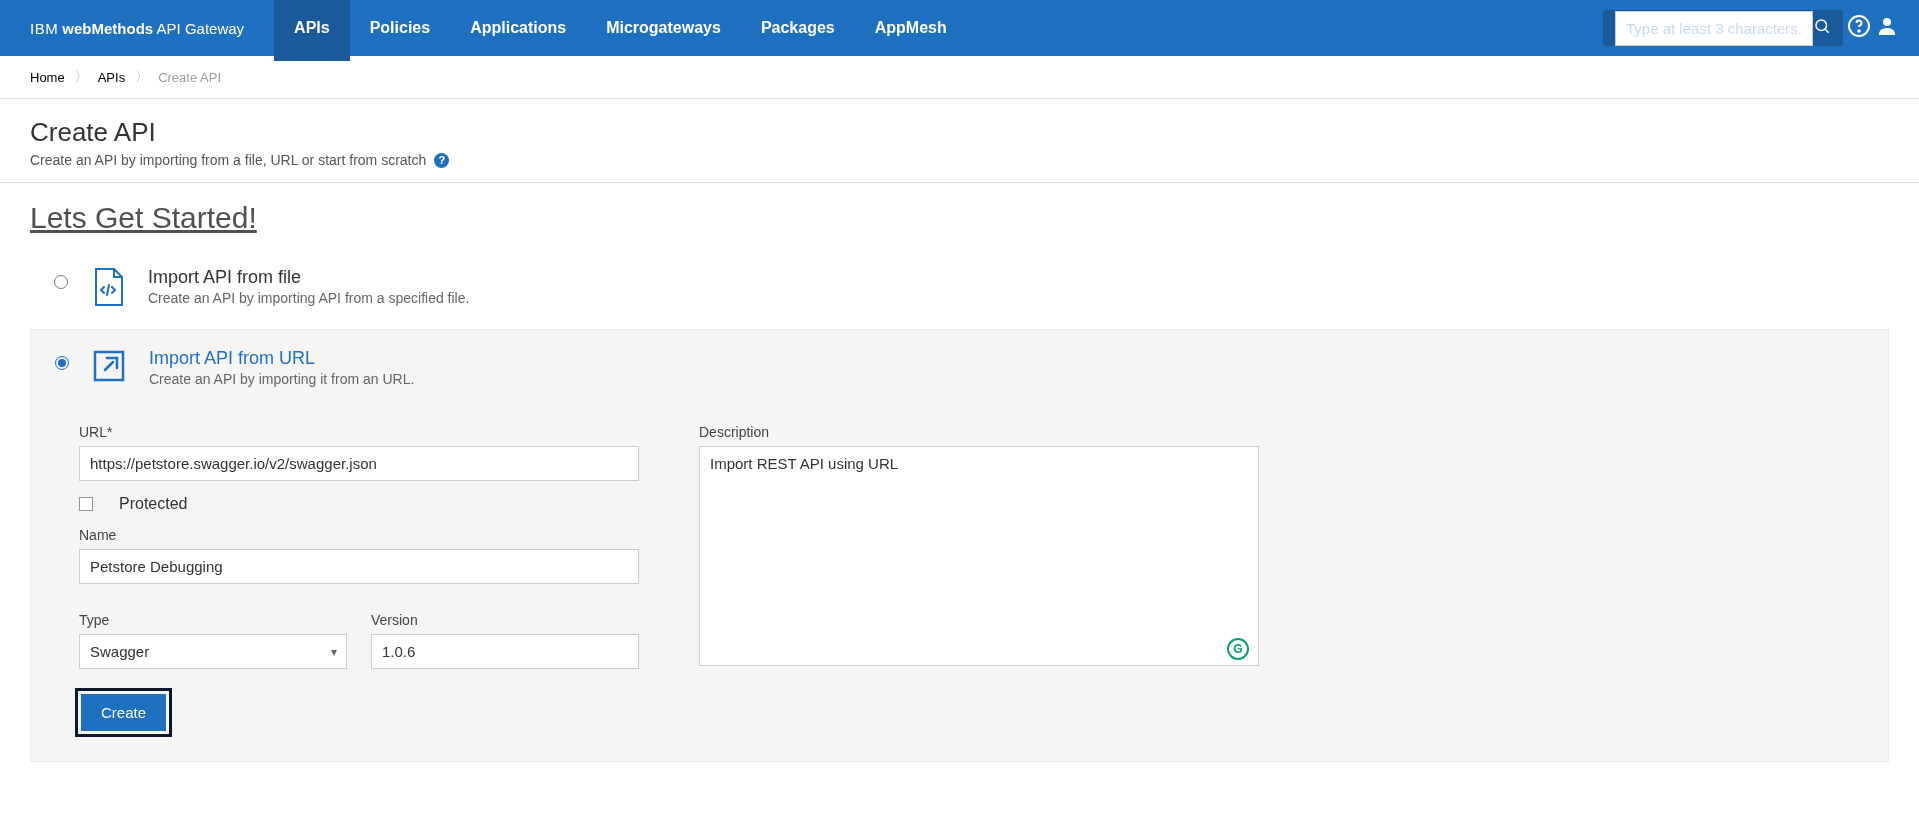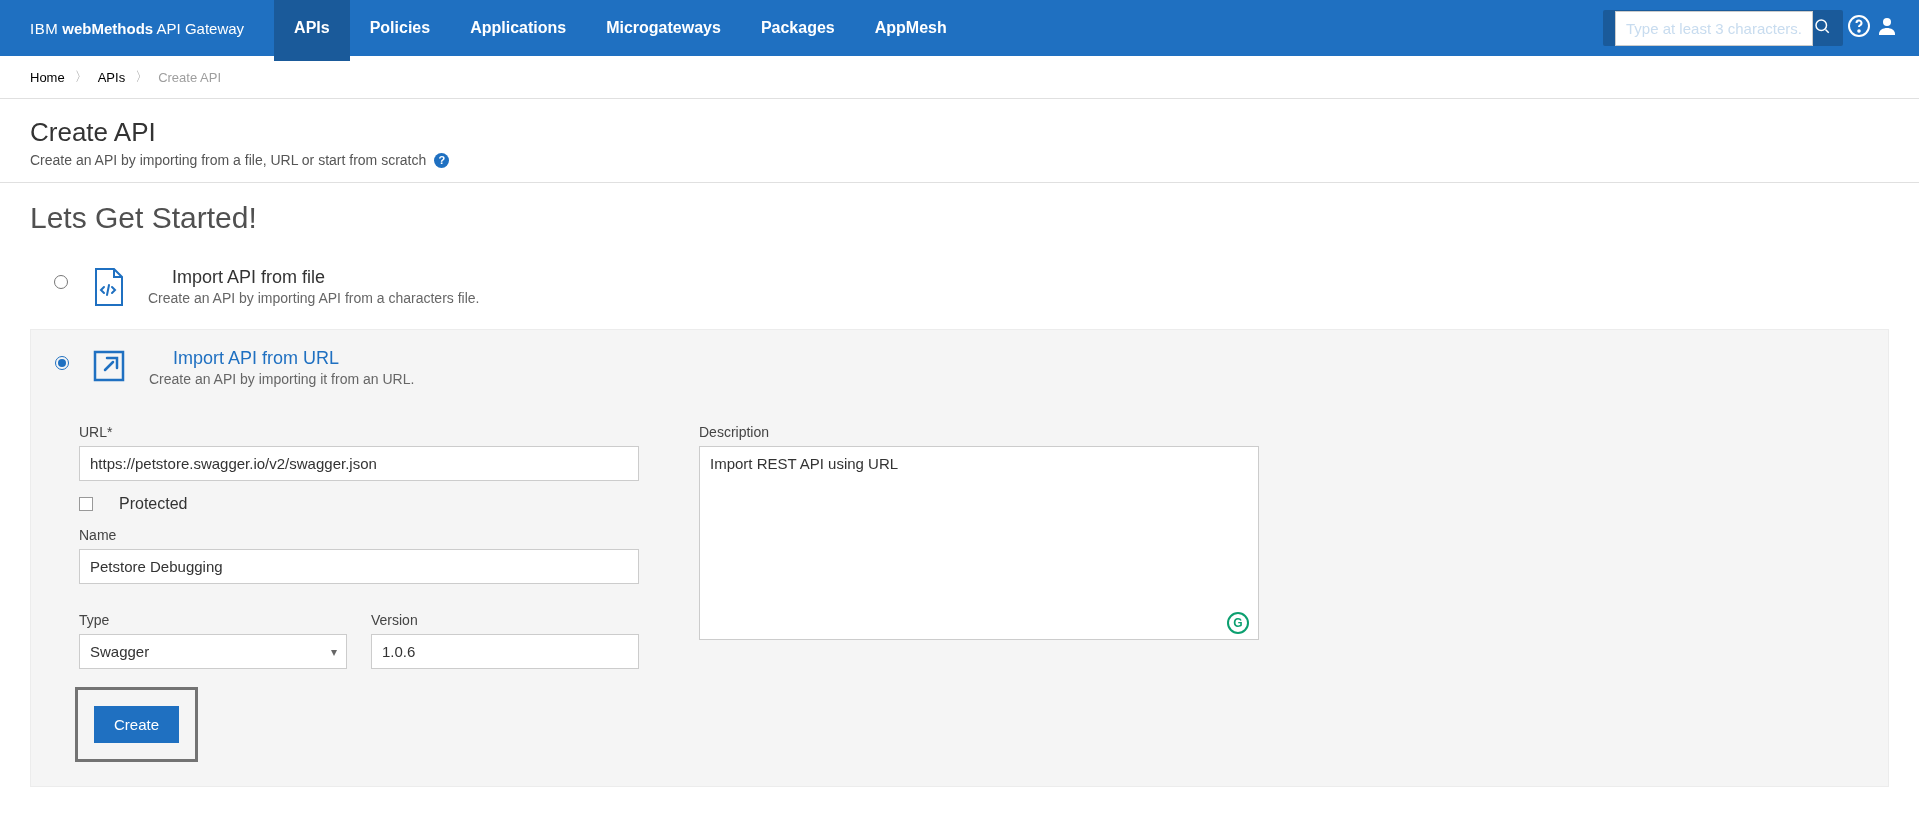--- a/index.html
+++ b/index.html
@@ -27,54 +27,54 @@
     .breadcrumb a { color: #000000; text-decoration: none; }
     .breadcrumb .sep { color: #9e9e9e; }
     .breadcrumb .current { color: #9e9e9e; }
 
     .page-header { padding: 18px 30px 14px; border-bottom: 1px solid #e0e0e0; }
     .page-title { font-size: 26px; font-weight: 400; color: #333; margin-bottom: 4px; }
     .page-sub { font-size: 14px; color: #555; display: flex; align-items: center; gap: 8px; }
     .help-dot { display:inline-flex; width:15px; height:15px; border-radius:50%; background:#1f70c1; color:#fff; align-items:center; justify-content:center; font-size:11px; font-weight:700; cursor:pointer; }
 
     .content { padding: 18px 30px 30px; }
-    .lead { font-size: 30px; font-weight: 300; color: #505050; margin-bottom: 14px; }
+    .lead { font-size: 30px; font-weight: 300; color: #505050; margin-bottom: 14px; text-decoration: underline; }
 
     .option-row { display: flex; align-items: flex-start; gap: 22px; padding: 18px 24px; }
     .option-row .radio { margin-top: 8px; width:14px; height:14px; border:1px solid #777; border-radius:50%; position:relative; cursor:pointer; flex-shrink:0; }
     .option-row .radio.selected { border-color:#1f70c1; }
     .option-row .radio.selected::after { content:''; position:absolute; inset:2px; background:#1f70c1; border-radius:50%; }
     .option-icon { flex-shrink:0; }
-    .option-text .opt-title { font-size: 18px; color: #333; margin-left: 24px; }
+    .option-text .opt-title { font-size: 18px; color: #333; }
     .option-text .opt-title.selected { color:#1f70c1; }
     .option-text .opt-desc { font-size: 14px; color: #666; margin-top: 2px; }
 
     .panel { background: #f5f5f5; border: 1px solid #ececec; padding-bottom: 24px; }
 
     .form-area { display: flex; gap: 60px; padding: 18px 48px 0 48px; }
     .col { display: flex; flex-direction: column; }
     .col.left { width: 560px; }
     .col.right { width: 560px; }
     .field-label { font-size: 14px; color: #444; margin-bottom: 6px; margin-top: 14px; }
     .field-label:first-child { margin-top: 0; }
     input[type=text], select, textarea { border: 1px solid #ccc; background: #fff; padding: 8px 10px; font-size: 15px; color: #333; outline: none; width: 100%; }
-    textarea { height: 194px; resize: none; position: relative; }
+    textarea { height: 220px; resize: none; position: relative; }
     .textarea-wrap { position: relative; }
     .grammarly { position:absolute; right:10px; bottom:10px; width:22px; height:22px; border-radius:50%; border:2px solid #0b9f6f; display:flex; align-items:center; justify-content:center; color:#0b9f6f; font-weight:700; font-size:12px; }
 
     .checkbox-row { display:flex; align-items:center; gap:26px; margin-top:14px; }
     .checkbox { width:14px; height:14px; border:1px solid #999; background:#fff; cursor:pointer; }
 
     .row-split { display:flex; gap:24px;margin-top:28px; }
     .row-split > div { flex:1; }
     .select-wrap { position:relative; }
     .select-wrap select { appearance:none; -webkit-appearance:none; padding-right:28px; }
     .select-wrap::after { content:'▾'; position:absolute; right:10px; top:50%; transform:translateY(-50%); color:#666; pointer-events:none; font-size:12px; }
 
-    .create-btn-wrap { margin: 18px 0 0 44px; padding:16px; border:3px solid #737373; display:inline-block; }
+    .create-btn-wrap { margin: 18px 0 0 44px; padding:3px; border:3px solid #0f172a; display:inline-block; }
     .create-btn { background:#1f70c1; color:#fff; border:none; padding:10px 20px; font-size:15px; cursor:pointer; }
   </style>
 </head>
 <body>
 
 <div class="topbar">
   <div class="brand">
     <span class="ibm">IBM</span>
     <span class="wm">webMethods</span>
     <span class="gw">API Gateway</span>
@@ -148,21 +148,21 @@
     <div class="radio"></div>
     <div class="option-icon">
       <svg width="36" height="40" viewBox="0 0 36 40" fill="none" stroke="#1f70c1" stroke-width="2">
         <path d="M6 2h18l8 8v28H6z"></path>
           <path d="M24 2v8h8"></path>
         <path d="M14 20l-3 3 3 3M22 20l3 3-3 3M19 18l-2 10" stroke-linecap="round"></path>
       </svg>
     </div>
     <div class="option-text">
       <div class="opt-title">Import API from file</div>
-      <div class="opt-desc">Create an API by importing API from a characters file.</div>
+      <div class="opt-desc">Create an API by importing API from a specified file.</div>
     </div>
   </div>
 
   <div class="panel">
     <div class="option-row">
       <div class="radio selected"></div>
       <div class="option-icon">
         <svg width="36" height="36" viewBox="0 0 36 36" fill="none" stroke="#1f70c1" stroke-width="2.5">
           <rect x="4" y="4" width="28" height="28"></rect>
           <path d="M14 22l8-8M16 10h10v10" stroke-linecap="round"></path>

